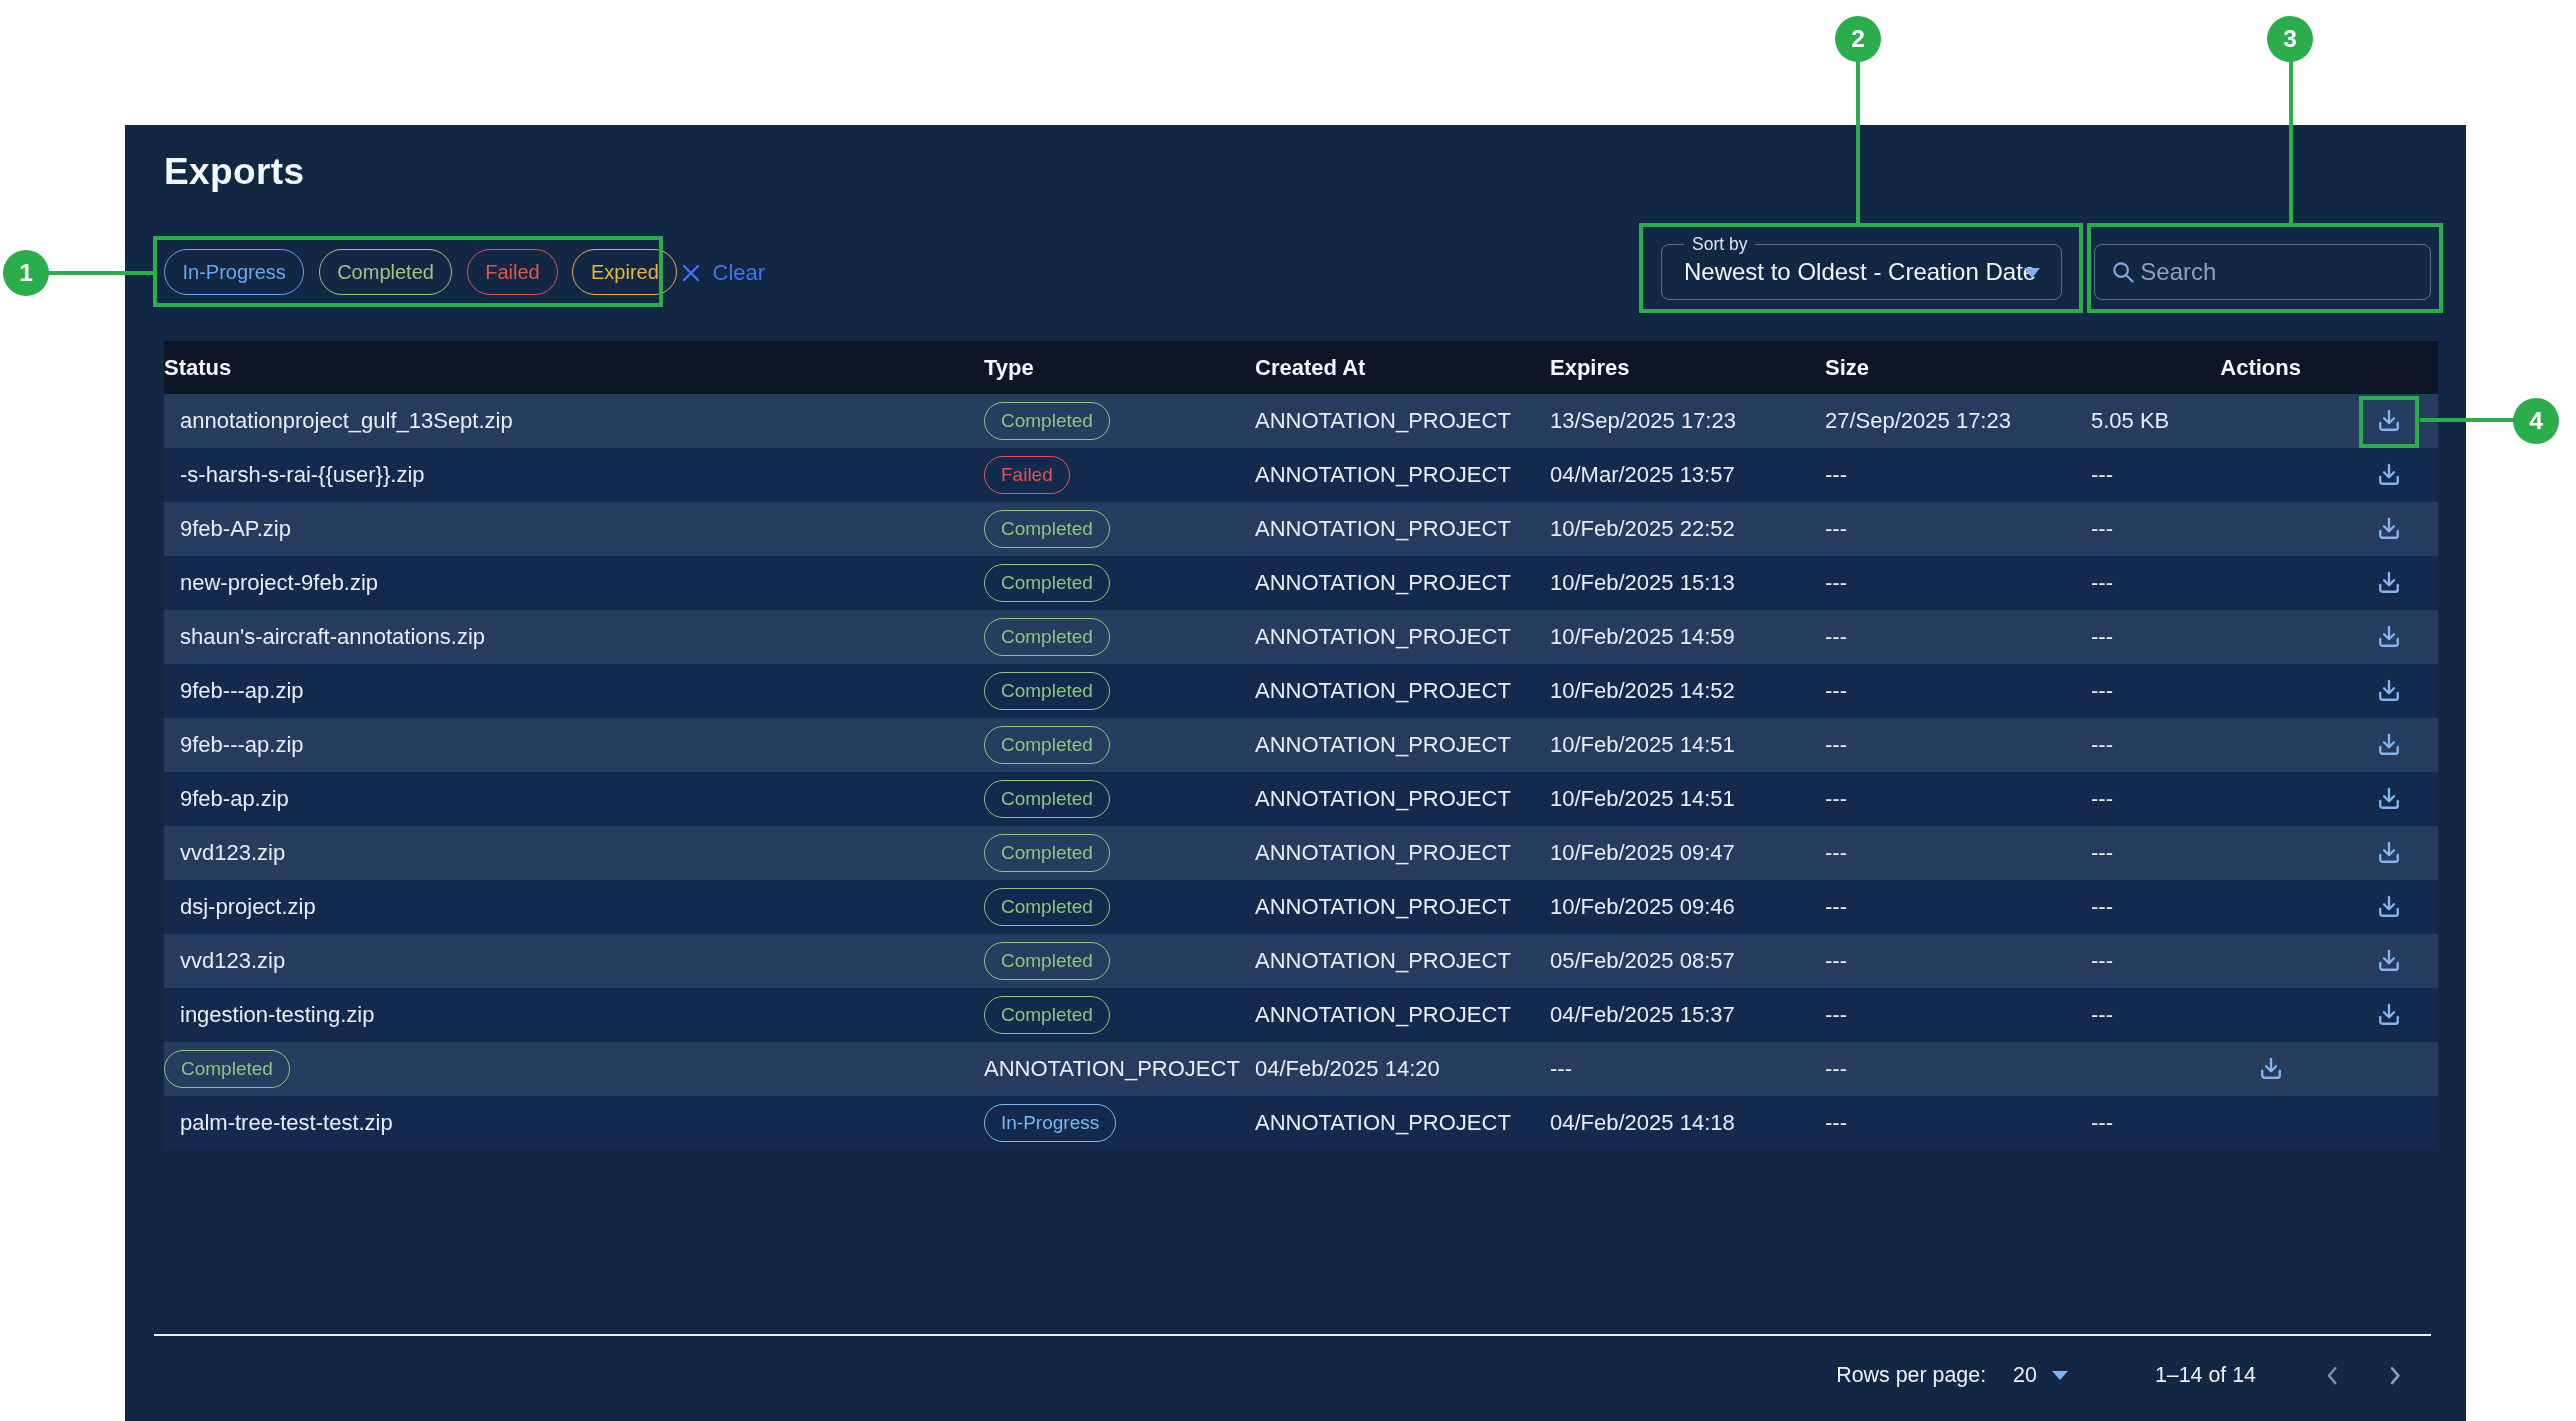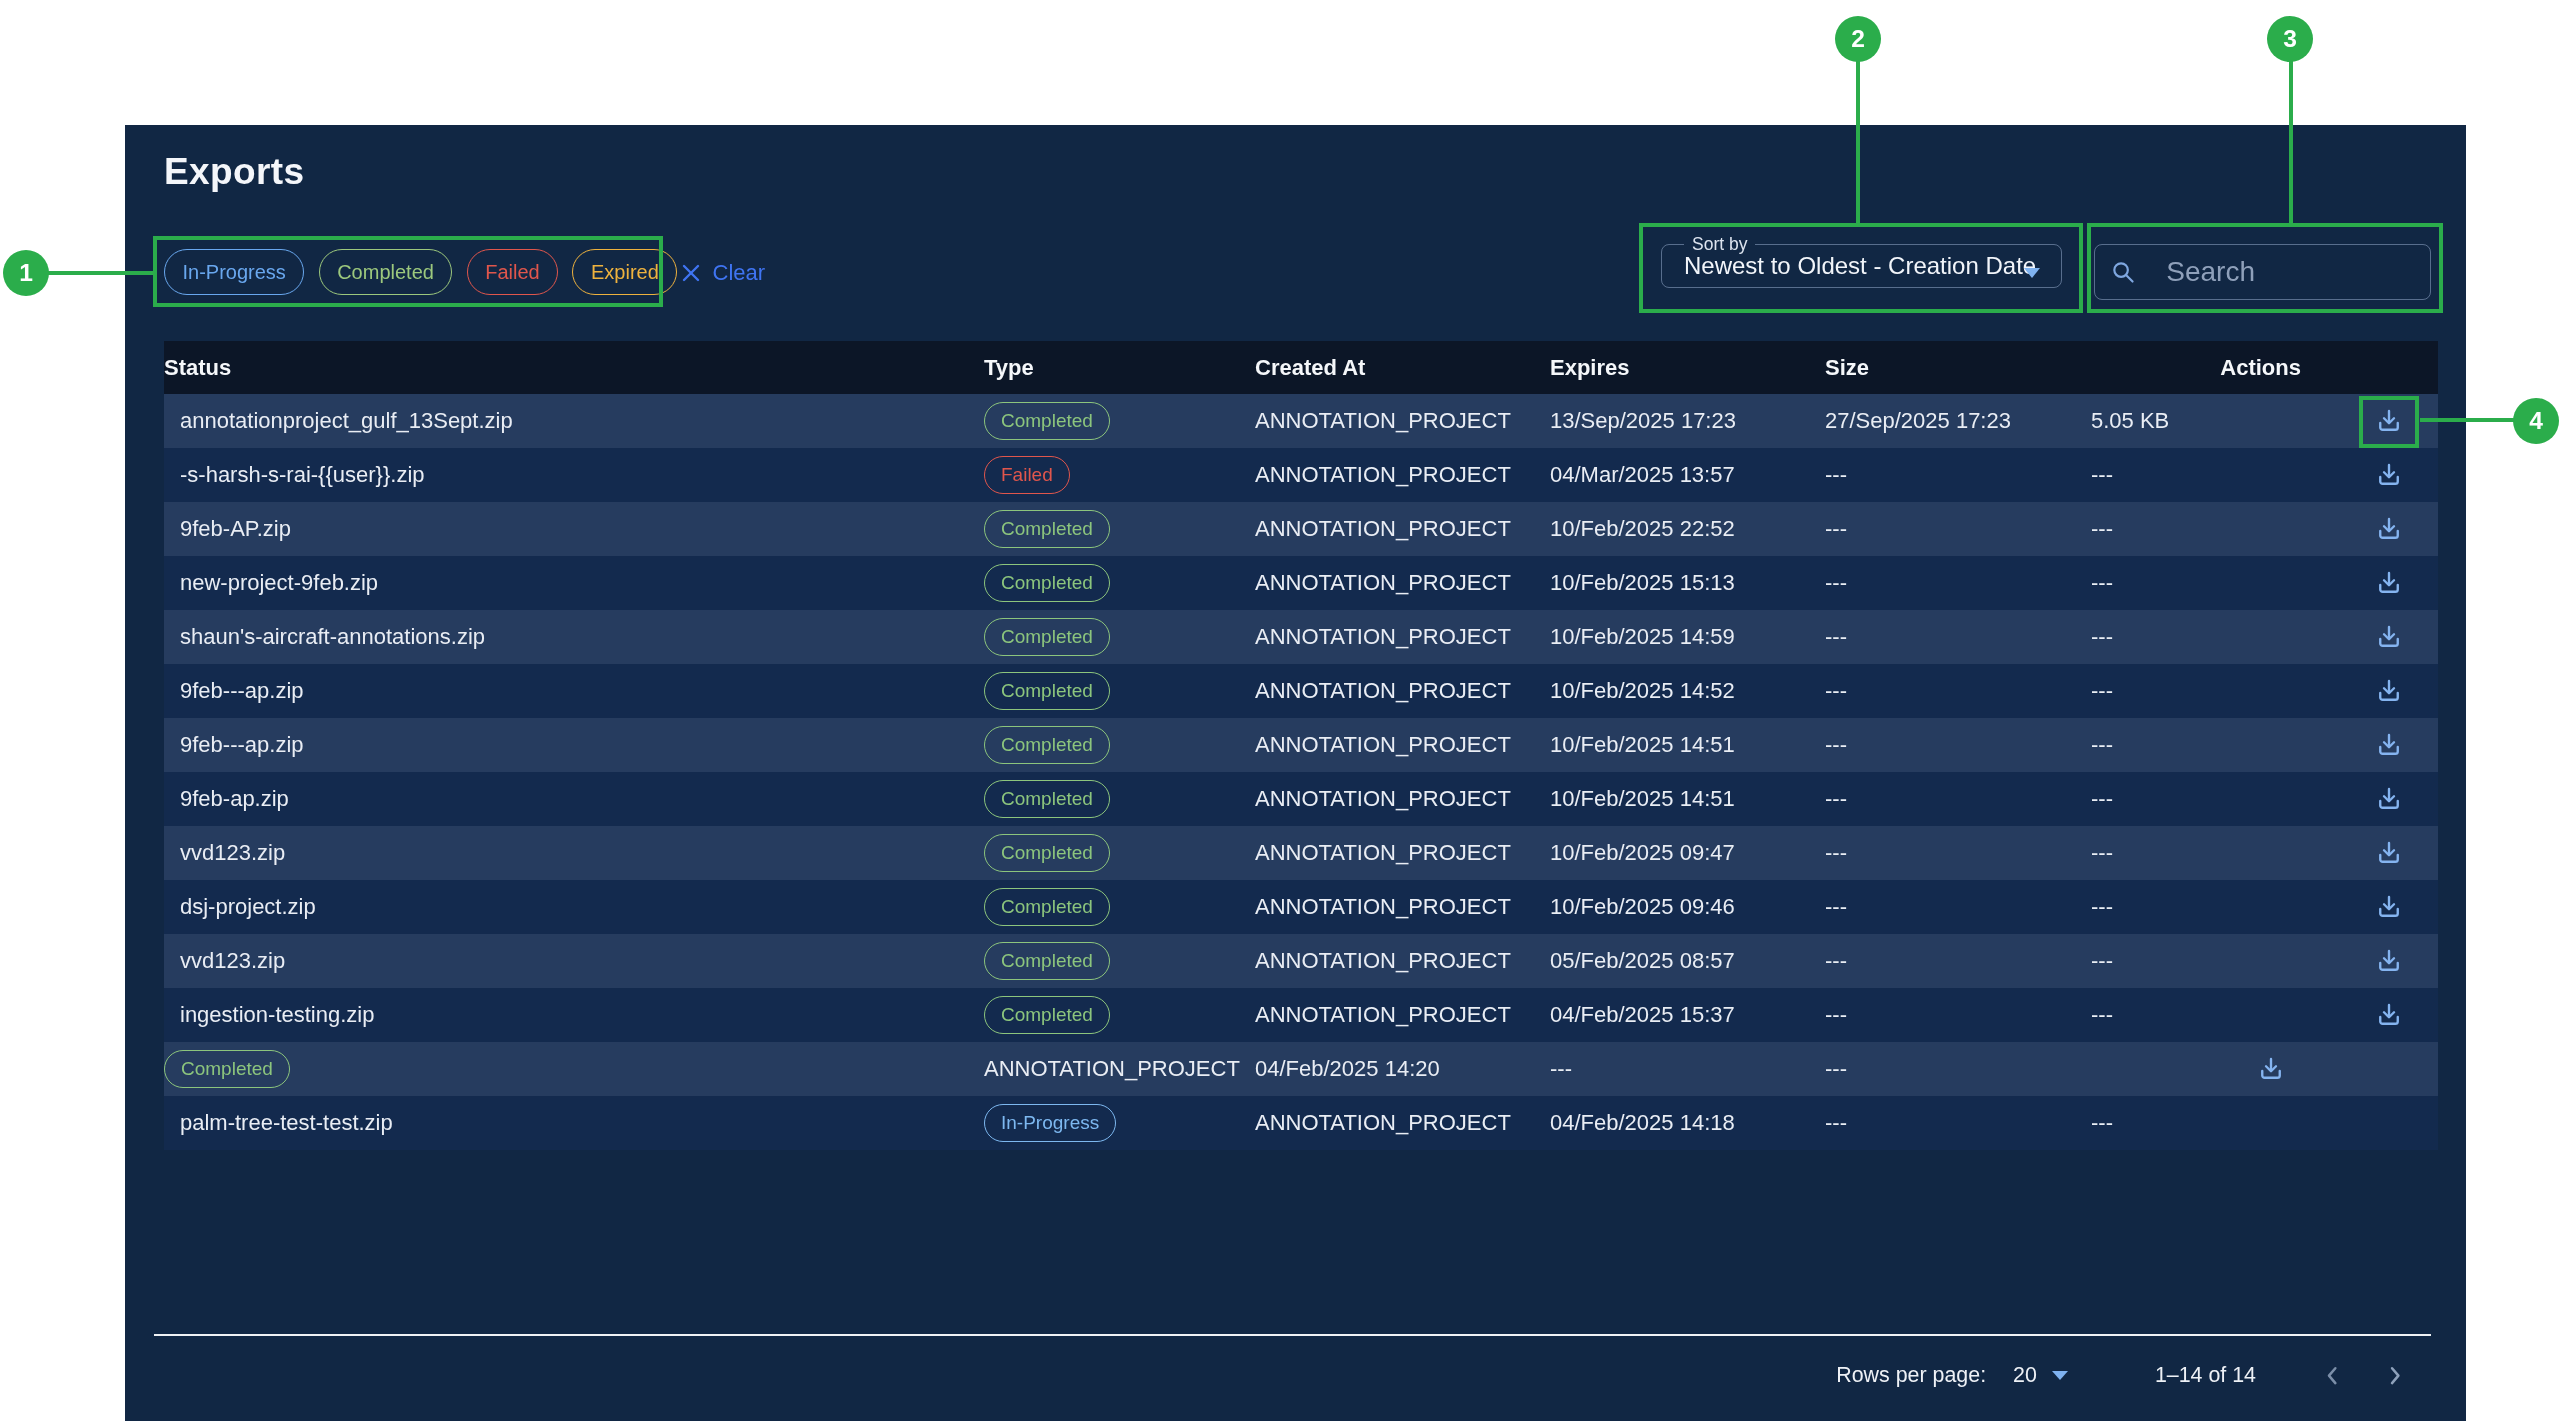--- a/index.html
+++ b/index.html
@@ -21,31 +21,31 @@
   .page-title{position:absolute;left:164px;top:151px;font-size:37px;font-weight:600;color:#f4f6fa;letter-spacing:0.4px}
 
   
   .chips{position:absolute;left:164px;top:249px;display:flex;gap:14.3px;align-items:center}
   .chip{height:46px;border:1.6px solid;border-radius:24px;padding:0 17.5px;display:flex;align-items:center;
         font-size:20px;background:transparent;cursor:pointer}
   .clear-btn{position:absolute;left:679px;top:260px;display:flex;align-items:center;gap:9.5px;cursor:pointer}
   .clear-btn span{font-size:22px;font-weight:400;color:var(--clear-blue)}
 
   
-  .sort-box{position:absolute;left:1661px;top:244px;width:401px;height:44px;border:1.6px solid var(--muted-border);
+  .sort-box{position:absolute;left:1661px;top:244px;width:401px;height:56px;border:1.6px solid var(--muted-border);
             border-radius:8px;display:flex;align-items:center;cursor:pointer}
   .sort-label{position:absolute;top:-11px;left:22px;padding:0 8px;background:var(--panel);
               font-size:17.5px;color:#dde4ef}
   .sort-value{margin-left:22px;font-size:24px;color:#f2f5fa;white-space:nowrap}
   .sort-caret{position:absolute;right:20.6px;top:23px;width:0;height:0;border-left:8.7px solid transparent;
               border-right:8.7px solid transparent;border-top:10.3px solid #7fb2f0}
   .search-box{position:absolute;left:2094px;top:244px;width:337px;height:56px;border:1.6px solid var(--muted-border);
               border-radius:8px;display:flex;align-items:center;padding:0 14.3px}
-  .search-box input{flex:1;background:transparent;border:none;outline:none;font-size:28px;color:#1d4ed8;
-                    font-family:"Liberation Sans",sans-serif;margin-left:28px;min-width:0}
+  .search-box input{flex:1;background:transparent;border:none;outline:none;font-size:24px;color:#1d4ed8;
+                    font-family:"Liberation Sans",sans-serif;margin-left:2px;min-width:0}
   .search-box input::placeholder{color:#8fa0ba}
 
   
   .table{position:absolute;left:164px;top:341px;width:2274px}
   .trow{display:grid;grid-template-columns:820px 271px 295px 275px 266px 229px minmax(0,1fr);
         align-items:center;height:54px;font-size:22px;color:#e9edf4}
   .trow.head{height:53px;background:var(--header-bg);font-weight:700;color:#f5f7fa}
   .trow .c0{padding-left:16px;white-space:nowrap;overflow:hidden}
   .trow.light{background:var(--row-light)}
   .trow.dark{background:var(--row-dark)}

